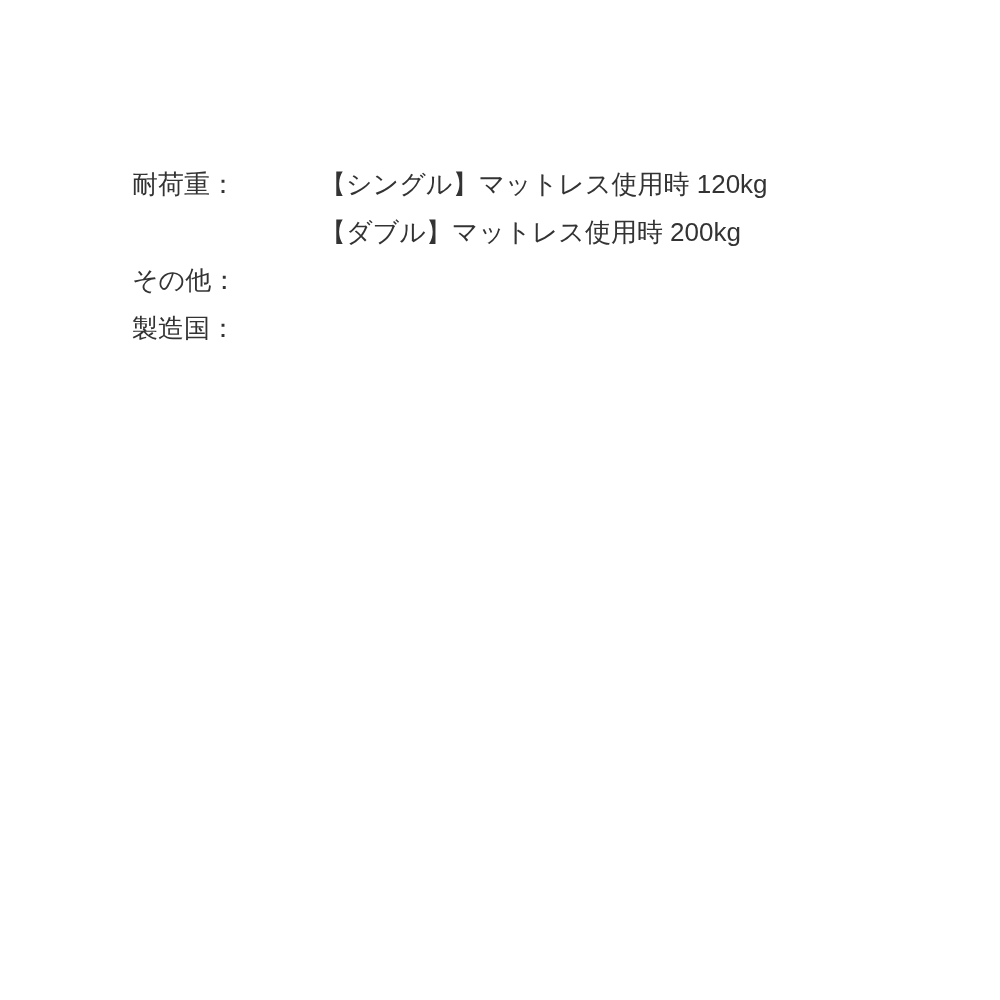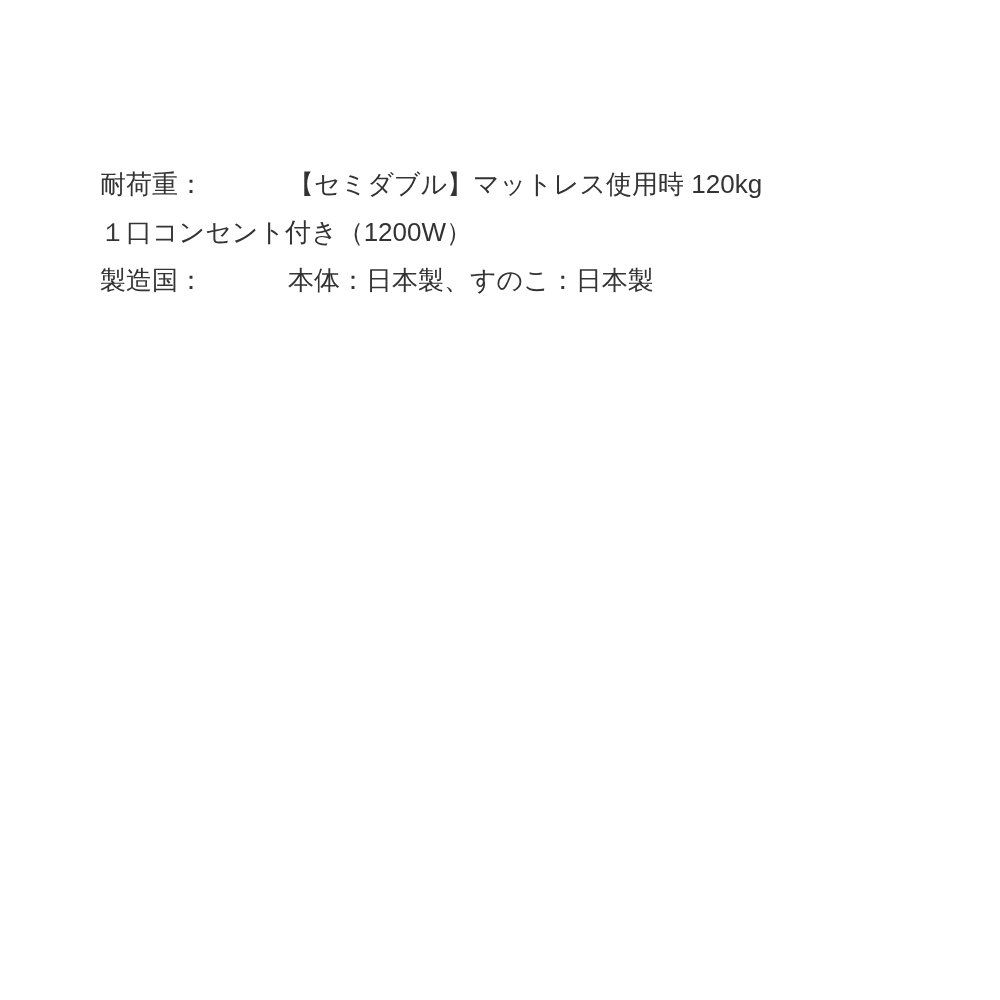--- a/index.html
+++ b/index.html
@@ -21,47 +21,51 @@
     width: 800px;
     color: #333333;
     font-size: 26px;
     line-height: 48px;
   }
   .spec-row {
     display: flex;
     height: 48px;
     align-items: flex-end;
     white-space: nowrap;
+    margin-left: 32px;
   }
   .spec-label {
     width: 188px;
     flex: 0 0 188px;
   }
   .spec-value {
     flex: 1 1 auto;
   }
 </style>
 </head>
 <body>
 
 <div class="spec-list">
 
   <div class="spec-row">
     <div class="spec-label">耐荷重：</div>
-    <div class="spec-value">【セミダブル】マットレス使用時 120kg</div>
+    <div class="spec-value">【シングル】マットレス使用時 120kg</div>
   </div>
 
 
+  <div class="spec-row">
+    <div class="spec-label"></div>
+    <div class="spec-value">【ダブル】マットレス使用時 200kg</div>
+  </div>
 
 
   <div class="spec-row">
-    <div class="spec-value">１口コンセント付き（1200W）</div>
+    <div class="spec-label">その他：</div>
   </div>
 
   <div class="spec-row">
     <div class="spec-label">製造国：</div>
-    <div class="spec-value">本体：日本製、すのこ：日本製</div>
   </div>
 
   <div class="spec-row">
   </div>
 
 </div>
 
 </body></html>

